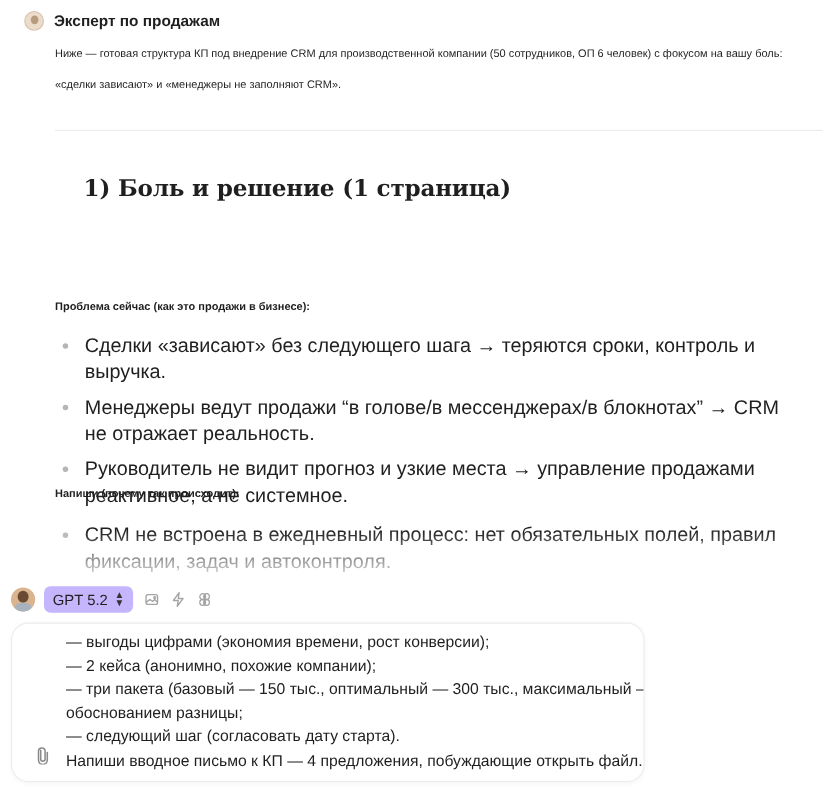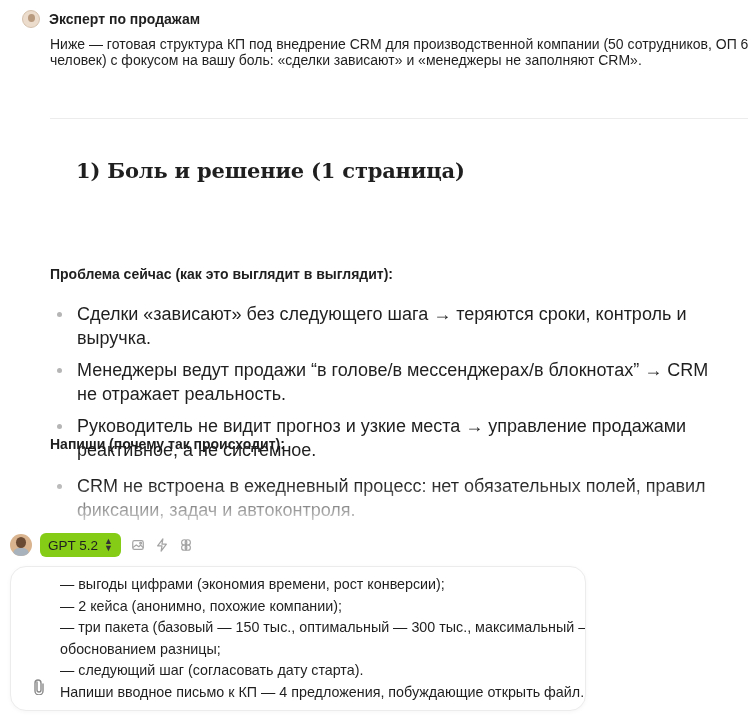--- a/index.html
+++ b/index.html
@@ -4,42 +4,42 @@
 <style>
   html,body{margin:0;padding:0;background:#ffffff;}
   body{width:751px;height:721px;overflow:hidden;position:relative;
        font-family:"Liberation Sans","DejaVu Sans",sans-serif;color:#1f1f1f;}
   .chat{position:absolute;left:12px;top:0;width:751px;height:525px;overflow:hidden;}
   .agent-head{position:absolute;left:10px;top:10px;display:flex;align-items:center;}
   .agent-avatar{width:18px;height:18px;border-radius:50%;background:#ecdccc;border:1px solid #d6c2ad;
        position:relative;overflow:hidden;box-sizing:border-box;}
   .agent-avatar::after{content:"";position:absolute;left:5px;top:3px;width:7px;height:8px;border-radius:50%;background:#b89a7e;}
   .agent-name{margin-left:9px;font-weight:bold;font-size:14px;color:#1f1f1f;}
-  .msg{position:absolute;left:38px;width:700px;font-size:14px;line-height:16px;color:#1f1f1f;}
+  .msg{position:absolute;left:38px;width:700px;font-size:10px;line-height:28px;color:#1f1f1f;}
   .p-intro{top:36px;}
   .hr{position:absolute;left:38px;width:698px;top:118px;height:1px;background:#ececec;}
   .h1{position:absolute;left:37px;top:158px;font-family:"DejaVu Serif","Liberation Serif",serif;
       font-size:21px;font-weight:bold;color:#1f1f1f;letter-spacing:-0.2px;margin-left:27px;}
   .label{font-weight:bold;}
   .b1{top:208px;}
   .b2{top:266px;}
   ul.bul{position:absolute;left:38px;width:680px;margin:0;padding:0;list-style:none;font-size:18px;line-height:24px;}
   ul.bul li{position:relative;padding-left:27px;margin-bottom:8px;}
   ul.bul li::before{content:"";position:absolute;left:7px;top:10px;width:5px;height:5px;border-radius:50%;background:#b5b5b5;}
   .l1{top:302px;}
   .b3{top:436px;}
   .l2{top:474px;}
   .fade{position:absolute;left:0;top:482px;width:751px;height:43px;
         background:linear-gradient(rgba(255,255,255,0),rgba(255,255,255,0.85));}
 
   .model-row{position:absolute;left:10px;top:533px;height:24px;display:flex;align-items:center;}
   .user-avatar{width:22px;height:22px;border-radius:50%;background:#d9b48f;position:relative;overflow:hidden;}
   .user-avatar::before{content:"";position:absolute;left:6px;top:3px;width:10px;height:11px;border-radius:50%;background:#6b4a33;}
   .user-avatar::after{content:"";position:absolute;left:3px;top:14px;width:16px;height:10px;border-radius:6px 6px 0 0;background:#a8b2bd;}
-  .model-btn{margin-left:8px;height:24px;padding:0 8px;border-radius:6px;background:#84cc16;display:flex;align-items:center;
+  .model-btn{margin-left:8px;height:24px;padding:0 8px;border-radius:6px;background:#c4b5fd;display:flex;align-items:center;
        font-size:13.5px;color:#1f1f1f;cursor:pointer;}
   .model-btn .chev{margin-left:6px;font-size:9px;line-height:7px;display:flex;flex-direction:column;color:#333;}
   .tool{margin-left:10px;width:14px;height:14px;color:#a4a4a4;display:flex;align-items:center;justify-content:center;}
   .tool svg{width:14px;height:14px;}
 
   .composer{position:absolute;left:10px;top:566px;width:576px;height:145px;border:1px solid #ececec;border-radius:16px;
        background:#fff;box-shadow:0 1px 4px rgba(0,0,0,0.04);box-sizing:border-box;overflow:hidden;}
   .composer-text{position:absolute;left:49px;top:7px;width:625px;font-size:14.3px;line-height:21.5px;color:#1f1f1f;white-space:pre-wrap;}
   .scrollbar{position:absolute;left:667px;top:63px;width:6px;height:68px;border-radius:3px;background:#e3e3e3;}
   .attach{position:absolute;left:22px;top:112px;width:12px;height:16px;color:#8a8a8a;}
@@ -55,21 +55,21 @@
     <div class="agent-avatar"></div>
     <div class="agent-name">Эксперт по продажам</div>
   </div>
 
   <div class="msg p-intro">Ниже — готовая структура КП под внедрение CRM для производственной компании (50 сотрудников, ОП 6 человек) с фокусом на вашу боль: «сделки зависают» и «менеджеры не заполняют CRM».</div>
   <div class="hr"></div>
 
   <div class="h1">1) Боль и решение (1 страница)</div>
 
 
-  <div class="msg b2 label">Проблема сейчас (как это выглядит в выглядит):</div>
+  <div class="msg b2 label">Проблема сейчас (как это продажи в бизнесе):</div>
 
   <ul class="bul l1">
     <li>Сделки «зависают» без следующего шага → теряются сроки, контроль и выручка.</li>
     <li>Менеджеры ведут продажи “в голове/в мессенджерах/в блокнотах” → CRM не отражает реальность.</li>
     <li>Руководитель не видит прогноз и узкие места → управление продажами реактивное, а не системное.</li>
   </ul>
 
   <div class="msg b3 label">Напиши (почему так происходит):</div>
 
   <ul class="bul l2">

